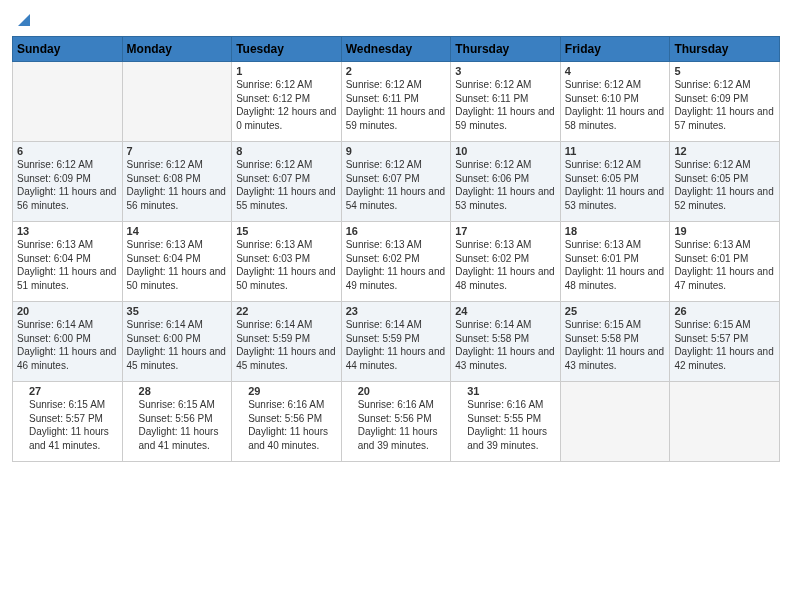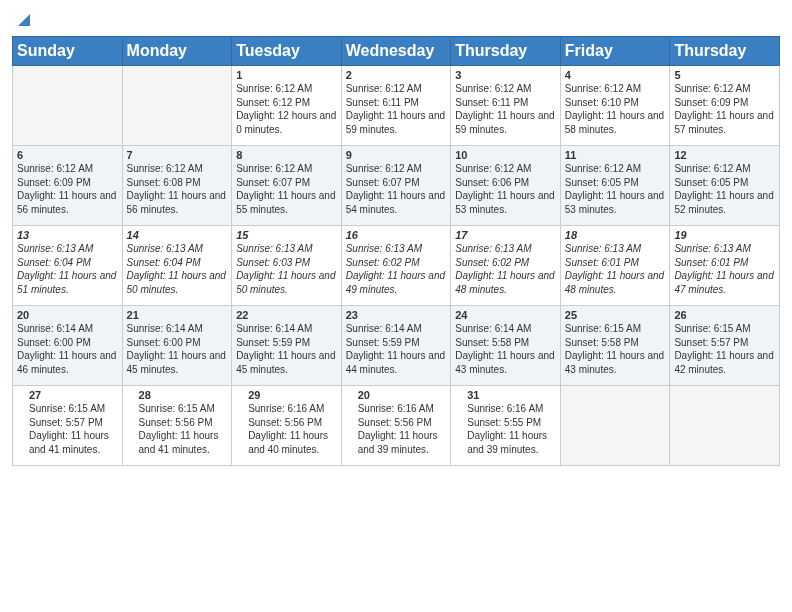--- a/index.html
+++ b/index.html
@@ -55,22 +55,22 @@
       font-size: 14px;
       color: #555;
     }
     table {
       width: 100%;
       border-collapse: collapse;
       table-layout: fixed;
     }
     th {
       background-color: #3a7fc1;
-      color: #ffffff;
-      font-size: 16px;
+      color: #000000;
+      font-size: 12px;
       font-weight: bold;
       padding: 5px 4px;
       text-align: left;
       border: 1px solid #2e6aa0;
     }
     td {
       border: 1px solid #ccc;
       vertical-align: top;
       padding: 3px 4px;
       height: 80px;
@@ -93,21 +93,21 @@
       display: block;
       margin-bottom: 1px;
     }
     .day-info {
       line-height: 1.35;
       font-size: 10px;
     }
     
     tbody tr:nth-child(1) td { background: #fff; }
     tbody tr:nth-child(2) td { background: #eef2f7; }
-    tbody tr:nth-child(3) td { background: #fff; font-style: italic; }
+    tbody tr:nth-child(3) td { background: #fff; }
     tbody tr:nth-child(4) td { background: #eef2f7; }
     tbody tr:nth-child(5) td { background: #fff; padding-left: 16px; }
     td.empty { background: #f5f5f5 !important; }
   </style>
 </head>
 <body>
 
 <div class="container">
   <div class="header">
     <div class="logo">
@@ -264,21 +264,21 @@
           </td>
         </tr>
         <tr>
           <td>
             <span class="day-num">20</span>
             <div class="day-info" style="white-space: pre-line;">Sunrise: 6:14 AM
 Sunset: 6:00 PM
 Daylight: 11 hours and 46 minutes.</div>
           </td>
           <td>
-            <span class="day-num">21</span>
+            <span class="day-num">35</span>
             <div class="day-info" style="white-space: pre-line;">Sunrise: 6:14 AM
 Sunset: 6:00 PM
 Daylight: 11 hours and 45 minutes.</div>
           </td>
           <td>
             <span class="day-num">22</span>
             <div class="day-info" style="white-space: pre-line;">Sunrise: 6:14 AM
 Sunset: 5:59 PM
 Daylight: 11 hours and 45 minutes.</div>
           </td>

